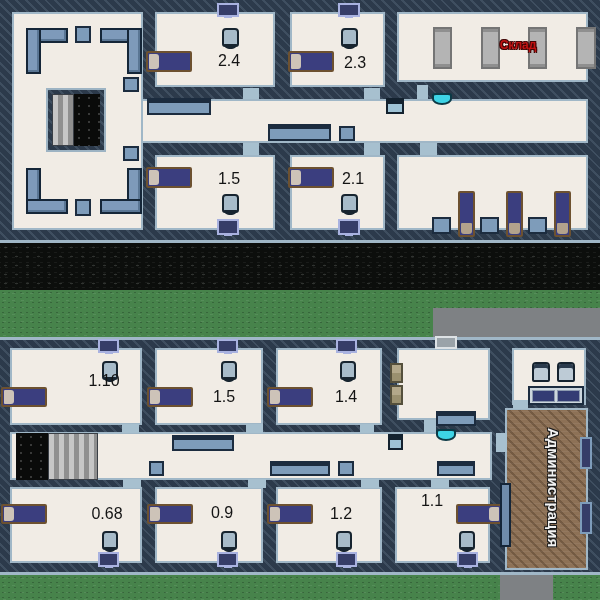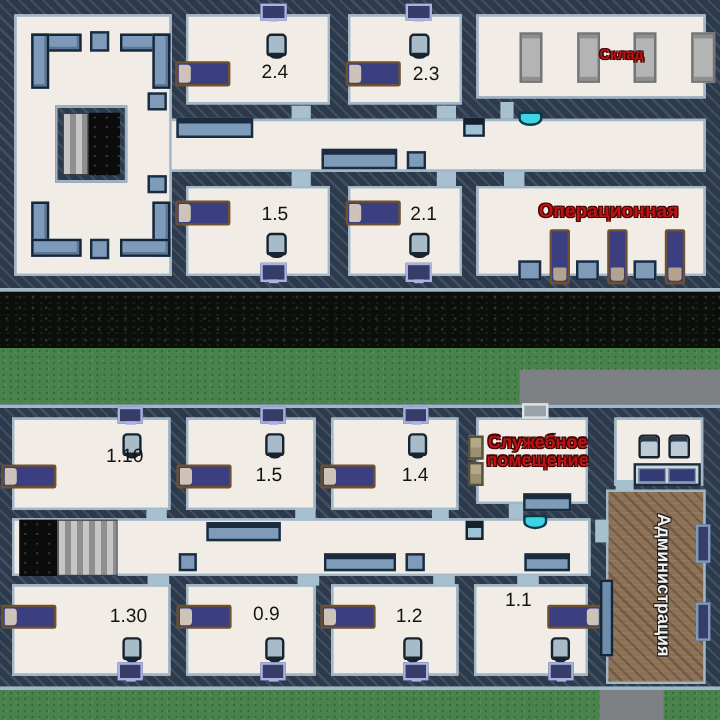--- a/index.html
+++ b/index.html
@@ -134,21 +134,20 @@
   <div class="a bed" style="left:146px;top:167px;width:46px;height:21px"></div>
   <div class="a toilet" style="left:222px;top:194px;width:17px;height:19px"></div>
   <div class="a win" style="left:217px;top:219px;width:22px;height:16px"></div>
   <span class="a num" style="left:213px;top:170px;width:32px">1.5</span>
 
   <div class="a bed" style="left:288px;top:167px;width:46px;height:21px"></div>
   <div class="a toilet" style="left:341px;top:194px;width:17px;height:19px"></div>
   <div class="a win" style="left:338px;top:219px;width:22px;height:16px"></div>
   <span class="a num" style="left:337px;top:170px;width:32px">2.1</span>
 
-  <span class="a red" style="left:448px;top:169px;width:118px;font-size:16px">Операционная</span>
   <div class="a bedv" style="left:458px;top:191px;width:17px;height:46px"></div>
   <div class="a bedv" style="left:506px;top:191px;width:17px;height:46px"></div>
   <div class="a bedv" style="left:554px;top:191px;width:17px;height:46px"></div>
   <div class="a f" style="left:432px;top:217px;width:19px;height:17px"></div>
   <div class="a f" style="left:480px;top:217px;width:19px;height:17px"></div>
   <div class="a f" style="left:528px;top:217px;width:19px;height:17px"></div>
 
   <div class="a hatch" style="left:0;top:337px;width:600px;height:238px"></div>
   <div class="a edge" style="left:0;top:337px;width:600px;height:3px"></div>
   <div class="a edge" style="left:0;top:572px;width:600px;height:3px"></div>
@@ -188,21 +187,20 @@
   <span class="a num" style="left:208px;top:388px;width:32px">1.5</span>
 
   <div class="a win" style="left:336px;top:339px;width:21px;height:14px"></div>
   <div class="a toilet" style="left:340px;top:361px;width:16px;height:19px"></div>
   <div class="a bed" style="left:267px;top:387px;width:46px;height:20px"></div>
   <span class="a num" style="left:330px;top:388px;width:32px">1.4</span>
 
   <div class="a lock" style="left:390px;top:363px;width:13px;height:20px"></div>
   <div class="a lock" style="left:390px;top:385px;width:13px;height:20px"></div>
   <div class="a f ttop" style="left:436px;top:411px;width:40px;height:15px"></div>
-  <span class="a red" style="left:400px;top:361px;width:96px">Служебное помещение</span>
 
   <div class="a chair" style="left:532px;top:362px;width:18px;height:20px"></div>
   <div class="a chair" style="left:557px;top:362px;width:18px;height:20px"></div>
   <div class="a desk" style="left:528px;top:386px;width:56px;height:19px">
     <div class="dtop" style="left:2px;top:2px;width:21px;height:10px"></div>
     <div class="dtop" style="left:27px;top:2px;width:21px;height:10px"></div>
   </div>
 
   <div class="a void" style="left:16px;top:433px;width:32px;height:47px"></div>
   <div class="a steps" style="left:48px;top:433px;width:50px;height:47px"></div>
@@ -210,21 +208,21 @@
   <div class="a f" style="left:149px;top:461px;width:15px;height:15px"></div>
   <div class="a f ttop" style="left:270px;top:461px;width:60px;height:15px"></div>
   <div class="a f" style="left:338px;top:461px;width:16px;height:15px"></div>
   <div class="a f ttop" style="left:437px;top:461px;width:38px;height:15px"></div>
   <div class="a cab" style="left:388px;top:434px;width:15px;height:16px"></div>
   <div class="a sink" style="left:436px;top:429px;width:20px;height:12px"></div>
 
   <div class="a bed" style="left:1px;top:504px;width:46px;height:20px"></div>
   <div class="a toilet" style="left:102px;top:531px;width:16px;height:19px"></div>
   <div class="a win" style="left:98px;top:552px;width:21px;height:15px"></div>
-  <span class="a num" style="left:89px;top:505px;width:36px">1.30</span>
+  <span class="a num" style="left:89px;top:505px;width:36px">0.68</span>
 
   <div class="a bed" style="left:147px;top:504px;width:46px;height:20px"></div>
   <div class="a toilet" style="left:221px;top:531px;width:16px;height:19px"></div>
   <div class="a win" style="left:217px;top:552px;width:21px;height:15px"></div>
   <span class="a num" style="left:206px;top:504px;width:32px">0.9</span>
 
   <div class="a bed" style="left:267px;top:504px;width:46px;height:20px"></div>
   <div class="a toilet" style="left:336px;top:531px;width:16px;height:19px"></div>
   <div class="a win" style="left:336px;top:552px;width:21px;height:15px"></div>
   <span class="a num" style="left:325px;top:505px;width:32px">1.2</span>

